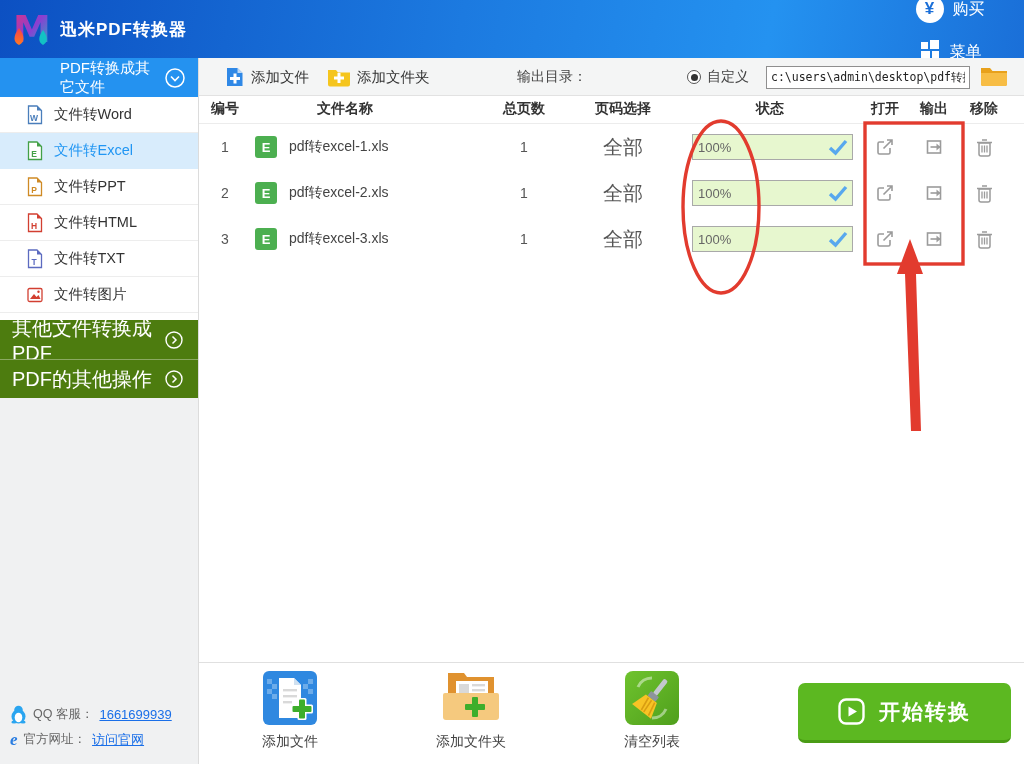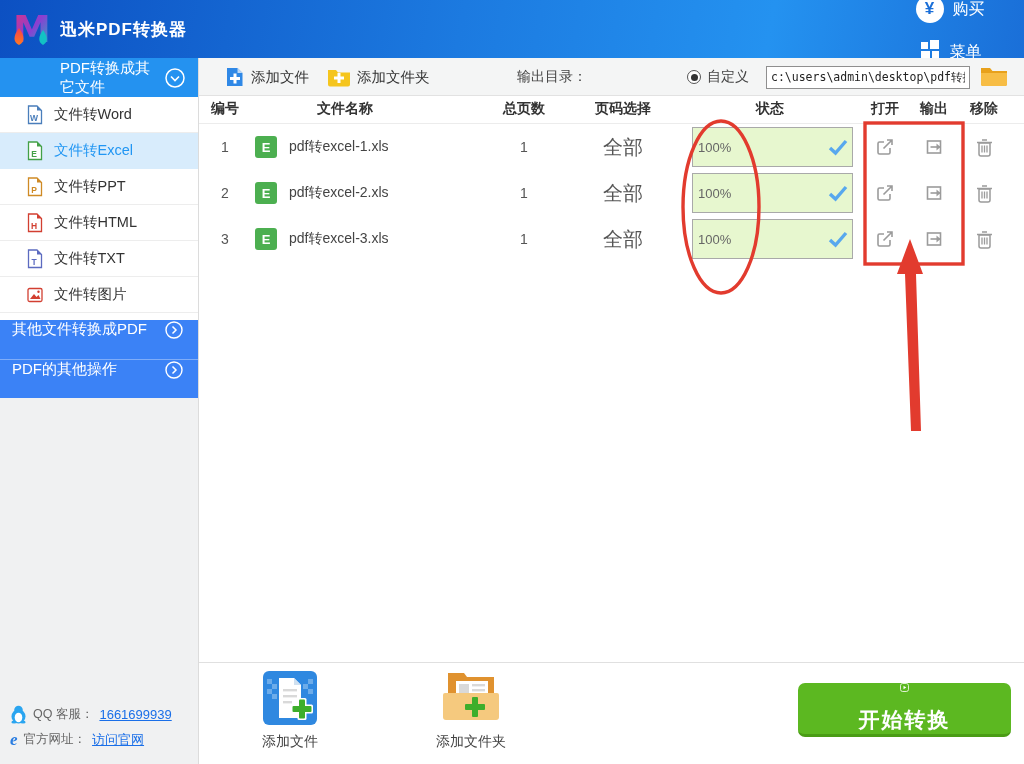--- a/index.html
+++ b/index.html
@@ -28,22 +28,22 @@
   
   .sidebar { width:199px; flex:0 0 199px; border-right:1px solid #dcdcdc;
     display:flex; flex-direction:column; position:relative; background:#fff; }
   .side-header { height:39px; background:#2492f0; color:#fff; font-size:15px;
     display:flex; align-items:center; padding:0 12px 0 12px; cursor:pointer; }
   .side-header span { flex:1;margin-left:48px; }
   .side-item { height:36px; display:flex; align-items:center; gap:10px; padding:0 0 0 26px;
     font-size:14.5px; color:#333; border-bottom:1px solid #ededed; cursor:pointer; background:#fff; }
   .side-item.selected { background:#d8ecfc; color:#2196f3; border-bottom-color:#d8ecfc; }
   .side-gap { height:7px; background:#fff; }
-  .side-group { height:39px; background:#3b82f6; color:#fff; font-size:15px;
-    display:flex; padding:0 14px 0 12px; cursor:pointer; }
+  .side-group { height:39px; background:#4d7c0f; color:#fff; font-size:20px;
+    display:flex; align-items:center; padding:0 14px 0 12px; cursor:pointer; }
   .side-group + .side-group { border-top:1px solid rgba(255,255,255,.35); }
   .side-group span { flex:1; }
   .side-rest { flex:1; background:#f0f1f2; }
   .side-footer { position:absolute; left:10px; bottom:12px; width:185px; background:transparent; }
   .foot-line { display:flex; align-items:center; gap:6px; height:25px; font-size:12.5px; color:#666; }
   .foot-line a { color:#1a6fe8; font-size:13px; }
 
   
   .content { flex:1; position:relative; background:#fff; }
   .toolbar { height:38px; background:#f4f5f5; border-bottom:1px solid #e2e2e2;
@@ -75,37 +75,37 @@
   .rows { position:relative; }
   .trow { position:relative; height:46px; }
   .trow > * { position:absolute; top:50%; transform:translateY(-50%); }
   .c-num { left:6px; width:40px; text-align:center; font-size:14px; color:#555; }
   .c-badge { left:56px; width:22px; height:22px; background:#4caf50; border-radius:3px;
     color:#fff; font-size:13px; font-weight:bold; display:flex; align-items:center; justify-content:center;
     transform:translateY(-50%); }
   .c-name { left:90px; font-size:14px; color:#444; }
   .c-pages { left:295px; width:60px; text-align:center; font-size:14px; color:#555; }
   .c-range { left:386px; width:76px; text-align:center; font-size:20px; color:#555; }
-  .c-progress { left:493px; width:161px; height:40px; background:#e7f7cf; border:1px solid #a9a9a9;
+  .c-progress { left:493px; width:161px; height:26px; background:#e7f7cf; border:1px solid #a9a9a9;
     display:flex; align-items:center; }
   .c-progress .pct { font-size:13px; color:#666; padding-left:5px; flex:1; }
   .icon-btn { background:none; border:none; cursor:pointer; width:24px; height:24px;
     display:flex; align-items:center; justify-content:center; }
   .c-open { left:674px; } .c-out { left:723px; } .c-del { left:773px; }
 
   
   .bottombar { position:absolute; left:0; right:0; bottom:0; height:102px;
     border-top:1px solid #e0e0e0; background:#fff; }
   .big-btn { position:absolute; top:8px; width:120px; background:none; border:none; cursor:pointer;
     display:flex; flex-direction:column; align-items:center; gap:8px; font-size:14px; color:#444; }
   .bb1 { left:31px; } .bb2 { left:212px; } .bb3 { left:393px; }
-  .convert-btn { position:absolute; left:599px; top:20px; width:213px; height:54px;
+  .convert-btn { position:absolute; left:599px; top:20px; width:213px; height:60px;
     background:#5cb821; border:none; border-bottom:3px solid #4a9c15; border-radius:7px;
     color:#fff; font-size:21px; font-weight:bold; letter-spacing:2px; cursor:pointer;
-    display:flex; align-items:center; justify-content:center; gap:14px;flex-direction:column; }
+    display:flex; align-items:center; justify-content:center; gap:14px; }
 
   
   .annotations { position:absolute; left:0; top:0; width:1024px; height:764px;
     pointer-events:none; z-index:50; }
 </style>
 </head>
 <body>
 
 <div class="window">
 
@@ -480,20 +480,40 @@
             <path d="M3,22 h52 a2,2 0 0 1 2,2 v22 a3,3 0 0 1 -3,3 h-50 a3,3 0 0 1 -3,-3 v-22 a2,2 0 0 1 2,-2 z" fill="#f5c97e"></path>
             <g>
               <rect x="22" y="31.5" width="22" height="9" rx="1.5" fill="#fff" opacity="0"></rect>
               <rect x="23" y="33" width="20" height="6" rx="1" fill="#3dae2b"></rect>
               <rect x="30" y="26" width="6" height="20" rx="1" fill="#3dae2b"></rect>
             </g>
           </svg>
           <span>添加文件夹</span>
         </button>
 
+        <button class="big-btn bb3">
+          <svg width="56" height="54" viewBox="0 0 56 54">
+            <defs>
+              <linearGradient id="grn" x1="0" y1="0" x2="1" y2="1">
+                <stop offset="0" stop-color="#6fc32e"></stop>
+                  <stop offset="1" stop-color="#4f9f1c"></stop>
+              </linearGradient>
+            </defs>
+            <rect x="1" y="0" width="54" height="54" rx="8" fill="url(#grn)"></rect>
+            <path d="M14,16 a15,15 0 0 1 14,-9" fill="none" stroke="rgba(255,255,255,.45)" stroke-width="3"></path>
+            <path d="M42,38 a15,15 0 0 1 -14,9" fill="none" stroke="rgba(255,255,255,.45)" stroke-width="3"></path>
+            <g transform="rotate(38 28 27)">
+              <rect x="25.5" y="4" width="5" height="19" rx="2" fill="#c3c8cd"></rect>
+              <rect x="23" y="22" width="10" height="6" rx="1" fill="#8d949b"></rect>
+              <path d="M21,28 h14 l5,16 h-24 z" fill="#f7c325"></path>
+              <path d="M25,29 l2,14 M29,29 l1,14 M33,29 l3,14" stroke="#d99d12" stroke-width="1.6" fill="none"></path>
+            </g>
+          </svg>
+          <span>清空列表</span>
+        </button>
 
         <button class="convert-btn">
           <svg width="27" height="27" viewBox="0 0 27 27">
             <rect x="1.5" y="1.5" width="24" height="24" rx="6.5" fill="none" stroke="#fff" stroke-width="2.4"></rect>
             <path d="M10.5,8.5 L19,13.5 L10.5,18.5 Z" fill="#fff"></path>
           </svg>
           <span>开始转换</span>
         </button>
       </div>
     </main>

